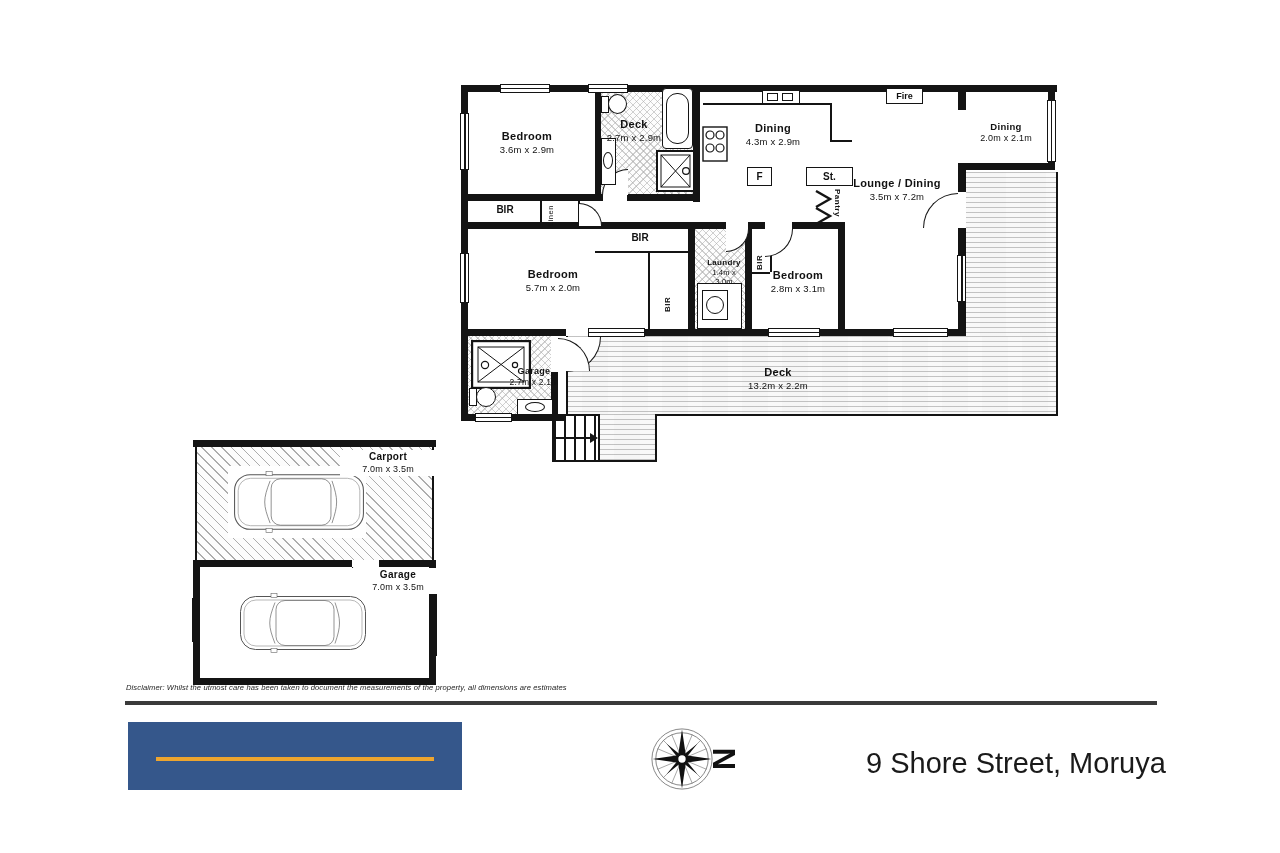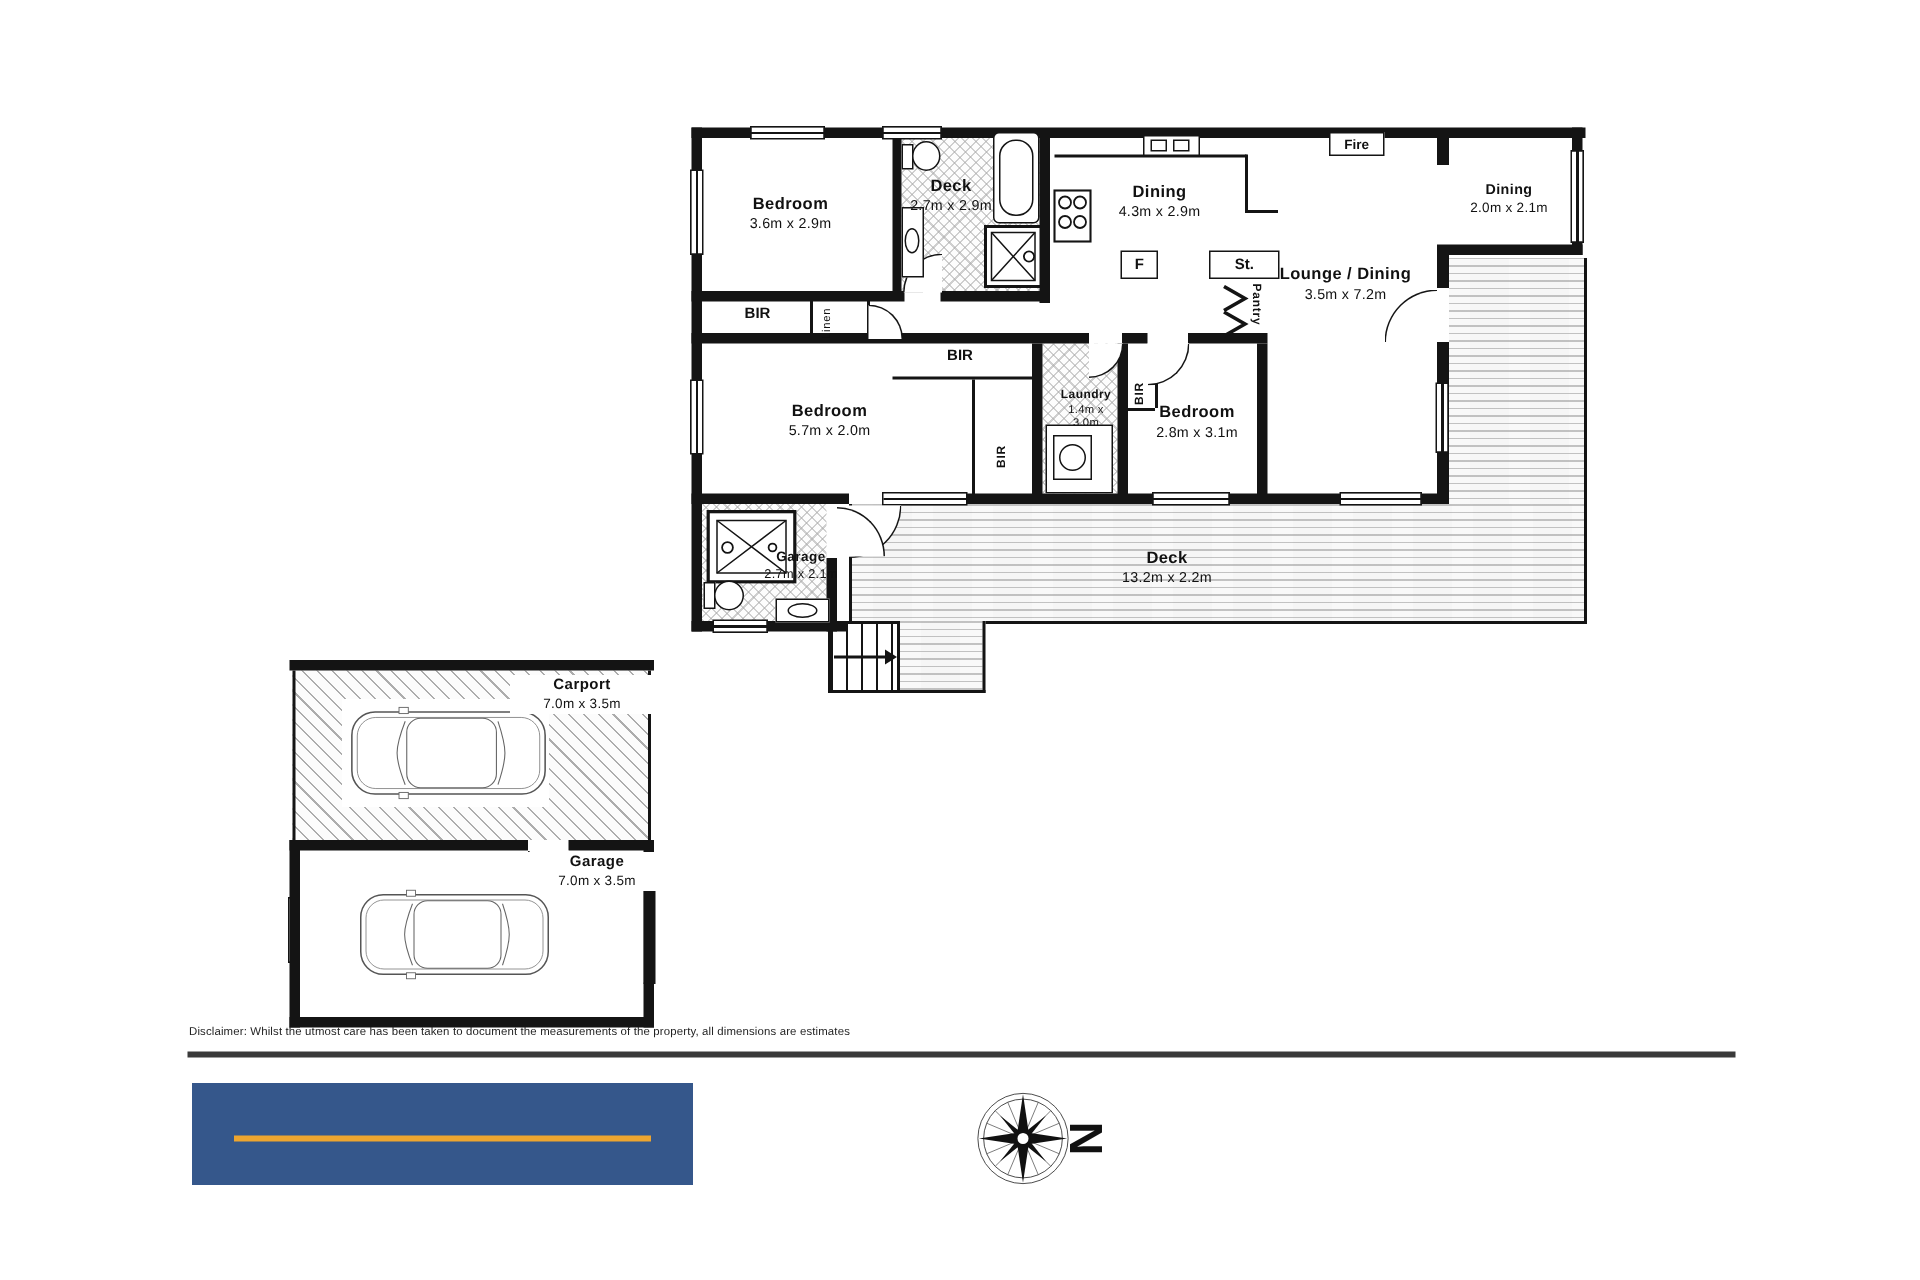--- a/index.html
+++ b/index.html
@@ -39,21 +39,21 @@
   .fixture-inner{position:absolute;border:1px solid #141414;background:#fff;}
   .stairs{position:absolute;background:
       repeating-linear-gradient(to right,#141414 0 1.6px,#fff 1.6px 10px);
       border:2px solid #141414;}
   #logo{position:absolute;display:flex;flex-direction:column;align-items:center;
         justify-content:center;}
   #logo .brandtext{font-family:"Liberation Serif",serif;font-weight:bold;color:#fff;
         font-size:40px;letter-spacing:2px;line-height:1;}
   #logo .goldline{height:4px;margin-top:5px;}
   #address{position:absolute;font-size:29px;color:#1a1a1a;}
-  #disclaimer{position:absolute;font-size:7.6px;line-height:1.3;color:#222;letter-spacing:.1px;}
+  #disclaimer{position:absolute;font-size:7.6px;line-height:1.3;color:#222;letter-spacing:.1px;font-style:italic;}
 </style>
 </head>
 <body>
 
 <div id="stage">
 
   <div class="crosshatch" style="left:601px;top:92px;width:92px;height:102px;"></div>
   <div class="crosshatch" style="left:695px;top:229px;width:50px;height:100px;"></div>
   <div class="crosshatch" style="left:468px;top:336px;width:83px;height:78px;"></div>
 
@@ -295,14 +295,15 @@
       <polygon points="50,50 56,44 96,50 56,56"></polygon>
       <polygon points="50,50 46,42 26,26 42,46"></polygon>
       <polygon points="50,50 58,46 74,26 54,42"></polygon>
       <polygon points="50,50 42,54 26,74 46,58"></polygon>
       <polygon points="50,50 54,58 74,74 58,54"></polygon>
     </g>
     <circle cx="50" cy="50" r="7" fill="#fff" stroke="#111" stroke-width="2.5"></circle>
   </svg>
   <div class="abs" style="left:706px;top:742px;width:34px;height:34px;font-weight:bold;font-size:31px;transform:rotate(90deg);text-align:center;line-height:34px;">N</div>
 
+  <div id="address" style="left:866px;top:747px;width:300px;">9 Shore Street, Moruya</div>
 
 </div>
 
 </body></html>

